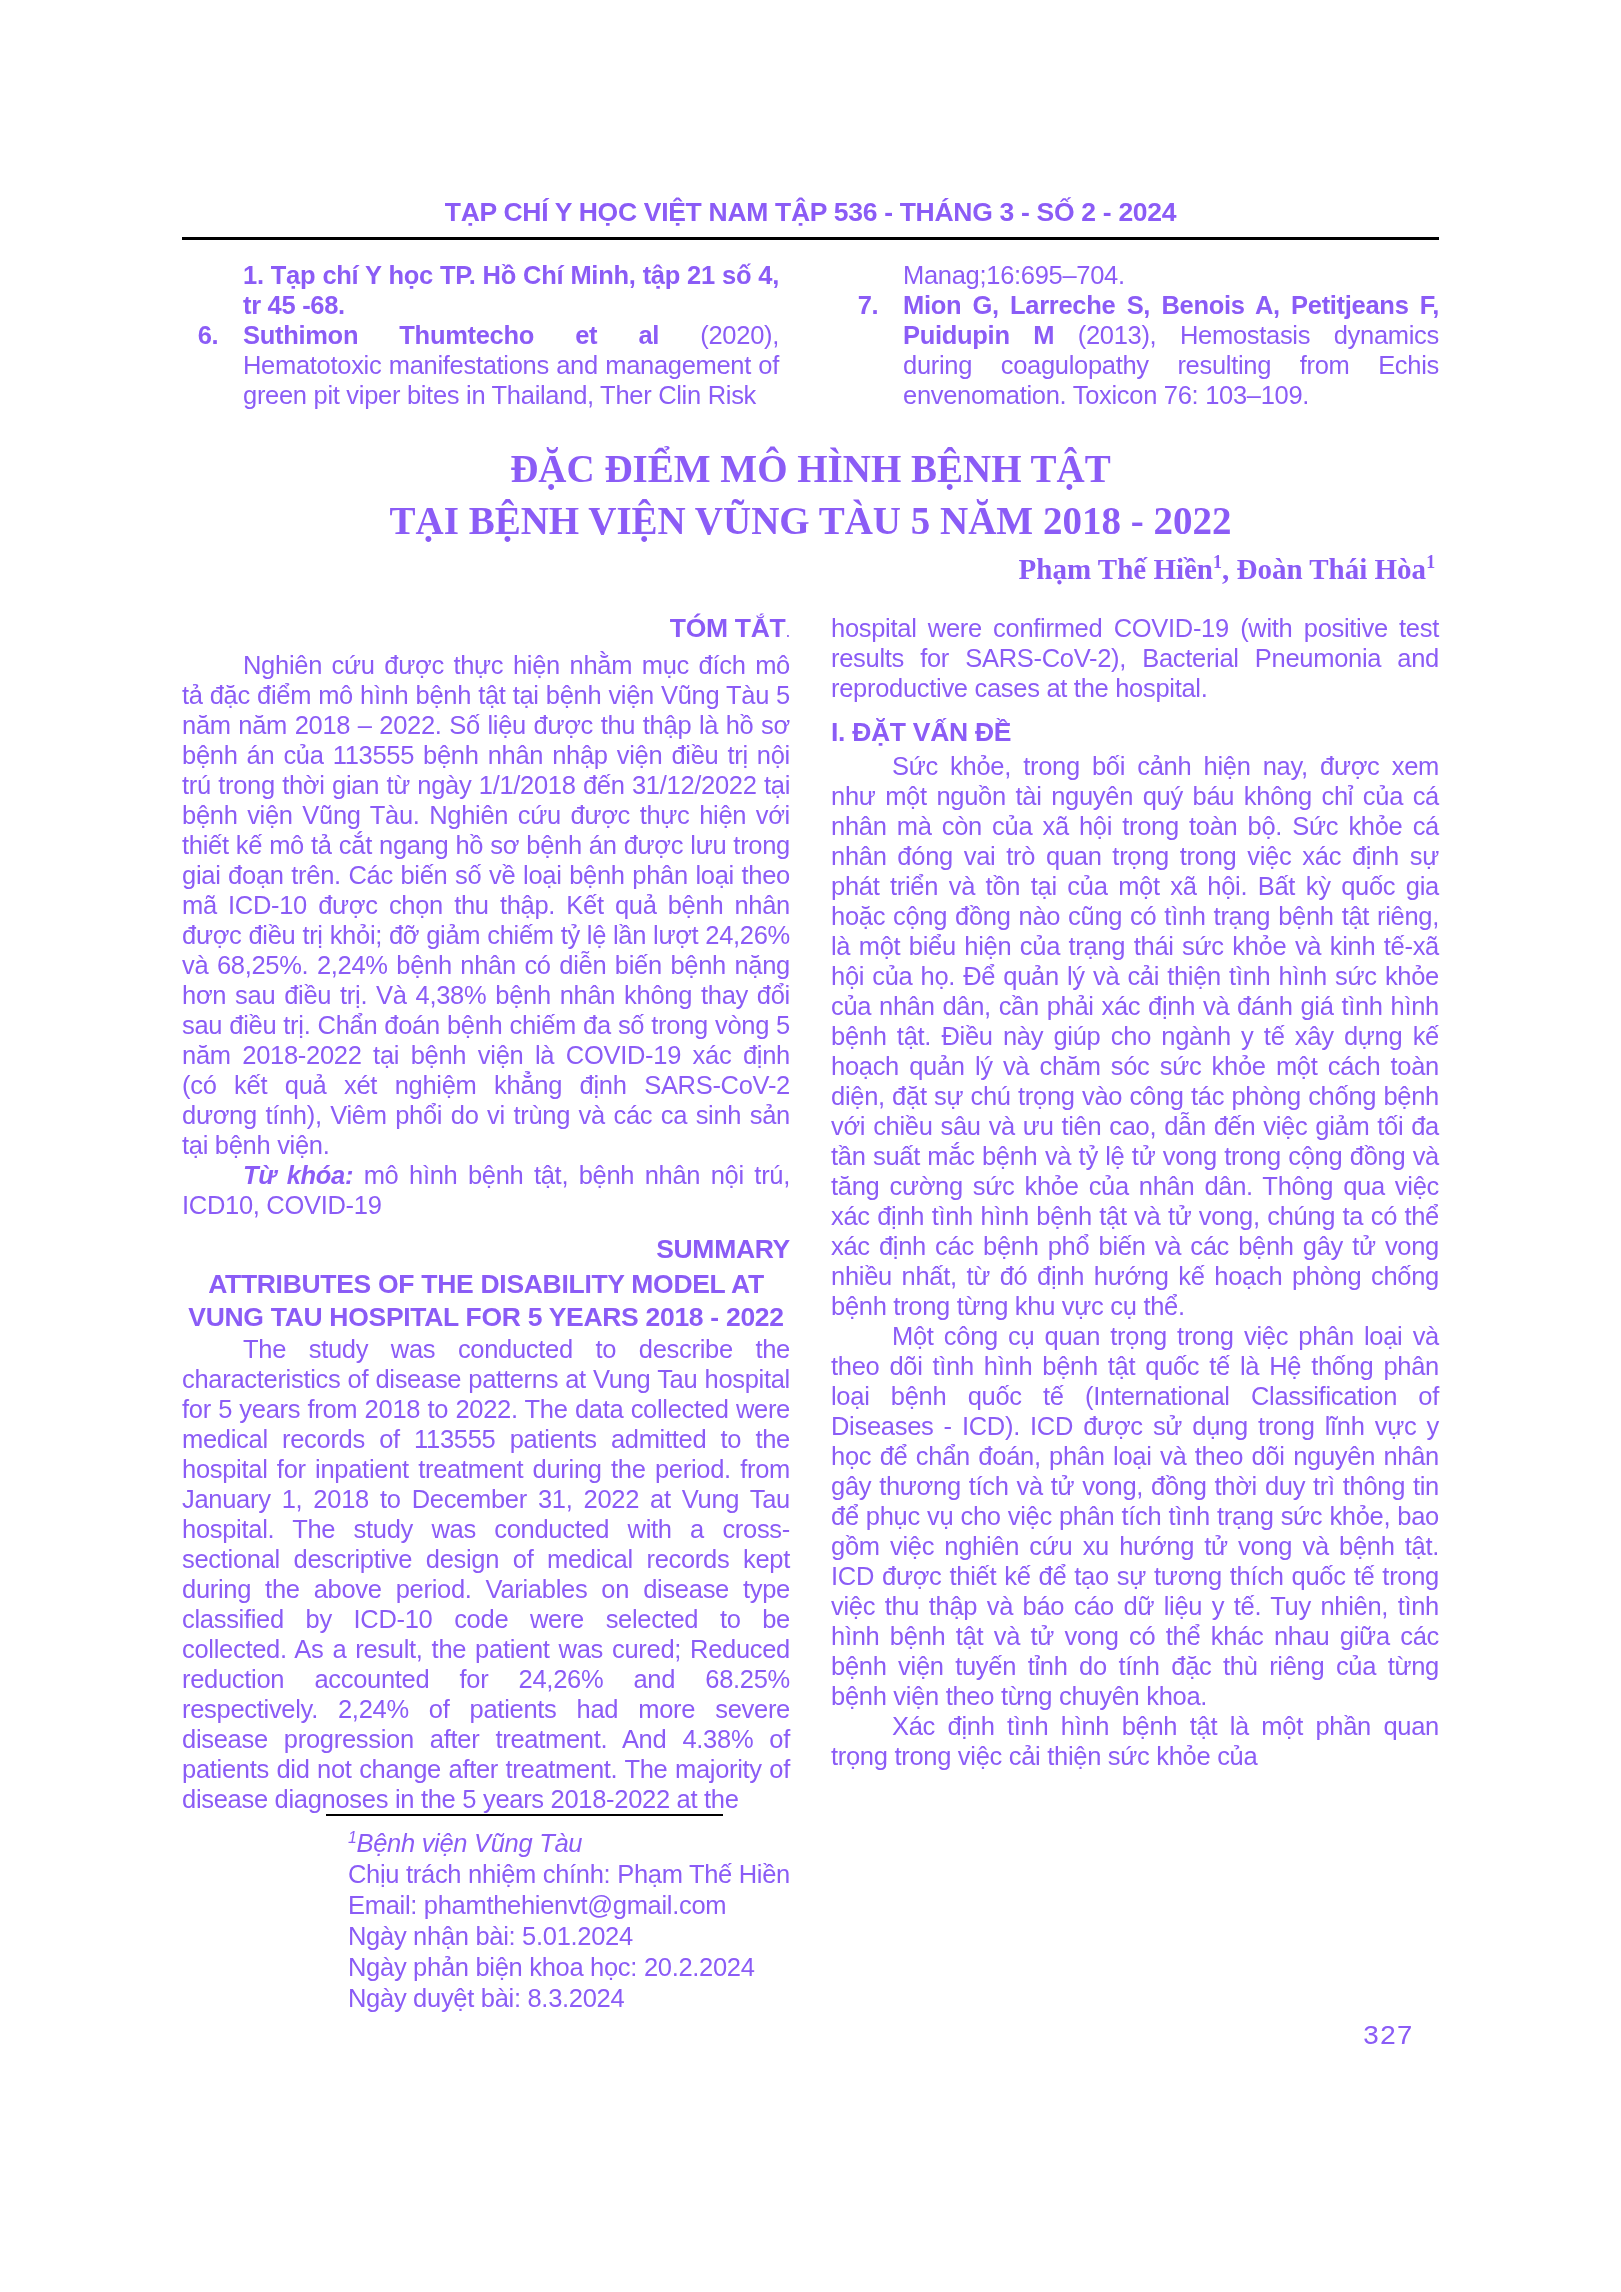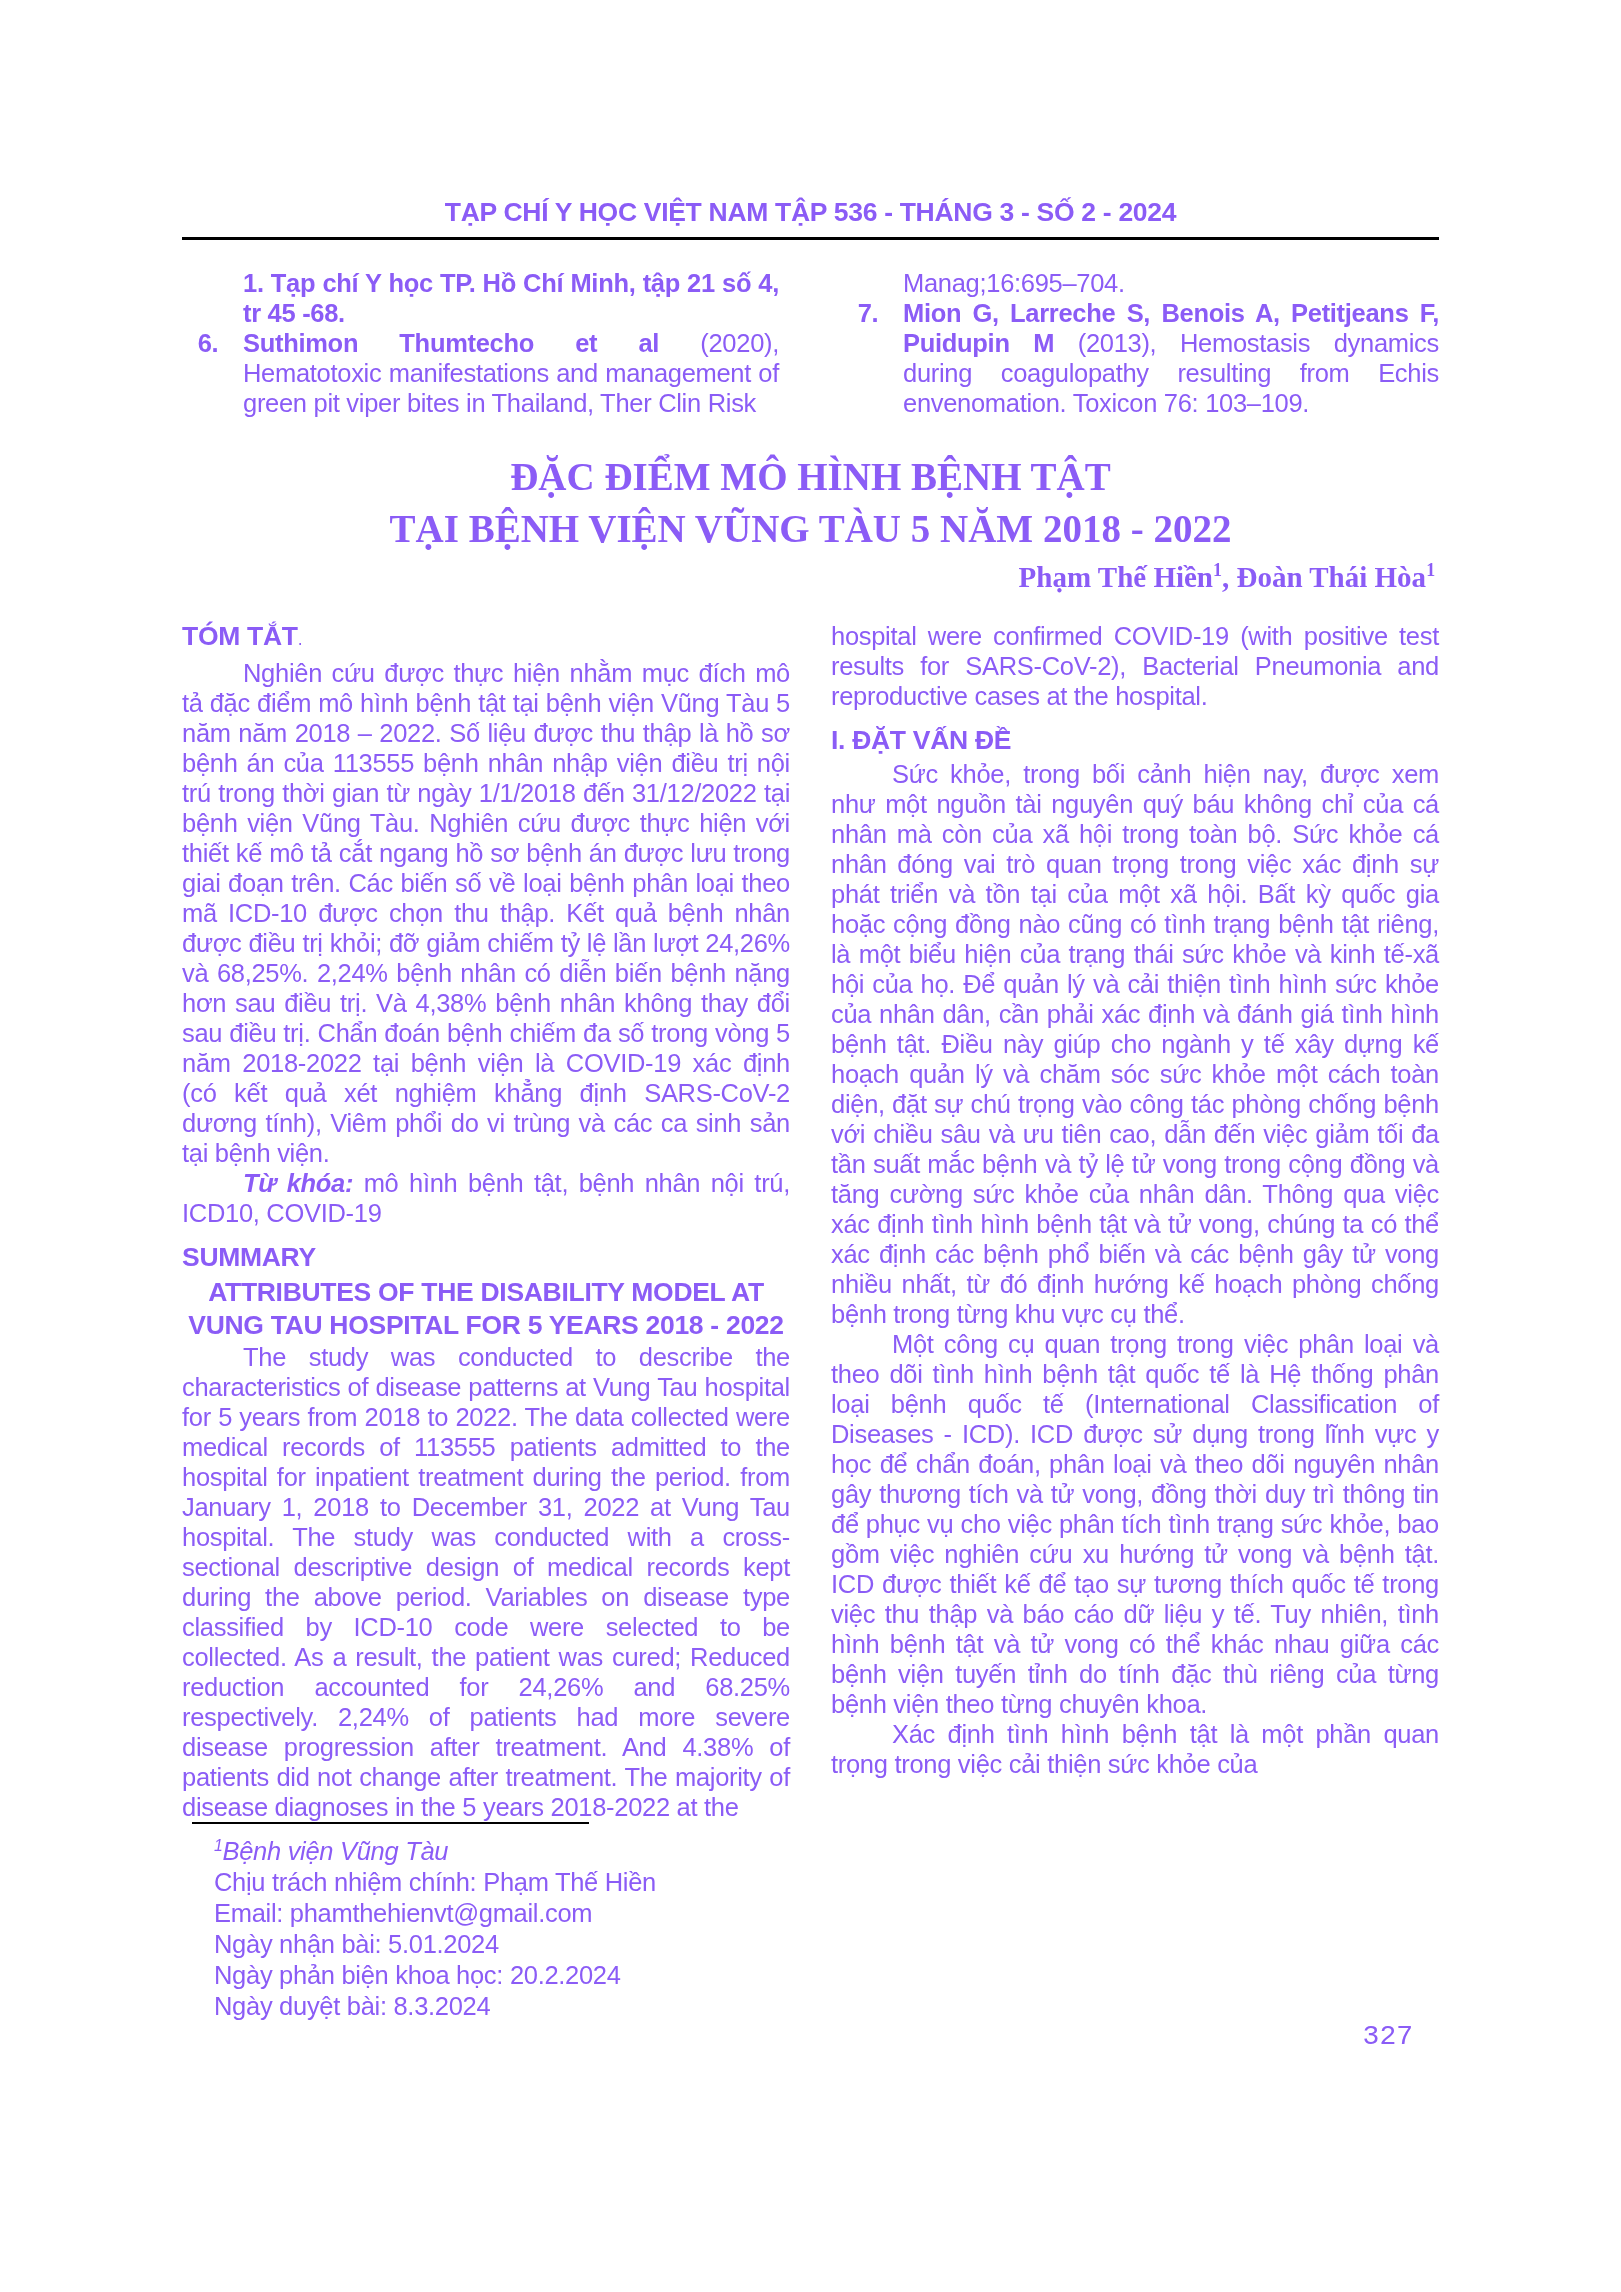--- a/index.html
+++ b/index.html
@@ -28,21 +28,21 @@
     letter-spacing: -0.3px;
   }
   .header-rule {
     height: 2.9px;
     background: #000;
     margin-top: 8.8px;
   }
   .refs {
     display: flex;
     gap: 63px;
-    margin-top: 28px;
+    margin-top: 20px;
     font-size: 25.5px;
     line-height: 30px;
     text-align: justify;
     letter-spacing: -0.3px;
   }
   .refs .col { width: 608px; }
   .ref-cont { padding-left: 61px; }
   .bold { font-weight: bold; }
   .ref-item { position: relative; padding-left: 61px; }
   .ref-num { position: absolute; left: 15.7px; top: 0; font-weight: bold; }
@@ -73,20 +73,21 @@
     width: 608px;
     font-size: 25.5px;
     line-height: 30px;
     text-align: justify;
     letter-spacing: -0.3px;
   }
   .col-left {
     display: flex;
     flex-direction: column;
     height: 1377px;
+    align-items: flex-end;
   }
   .sec-heading {
     font-size: 26.5px;
     font-weight: bold;
     margin: 0 0 3.9px 0;
     text-align: left;
     font-style: normal;
   }
   .sec-heading.mt { margin-top: 13.7px; }
   .bodycol p { margin: 0; text-indent: 61px; }

